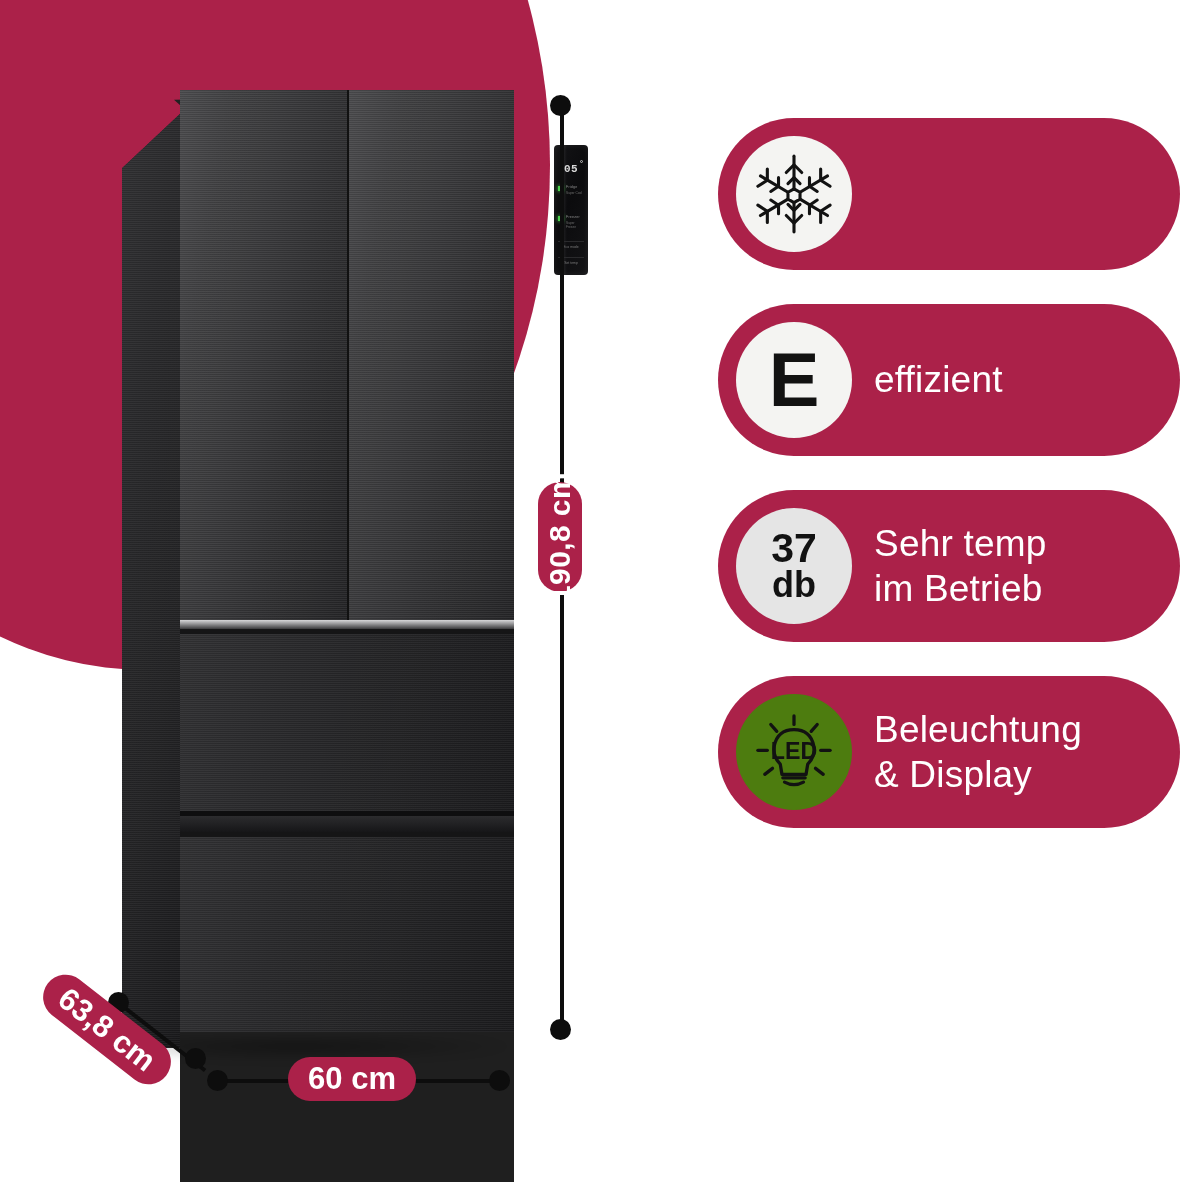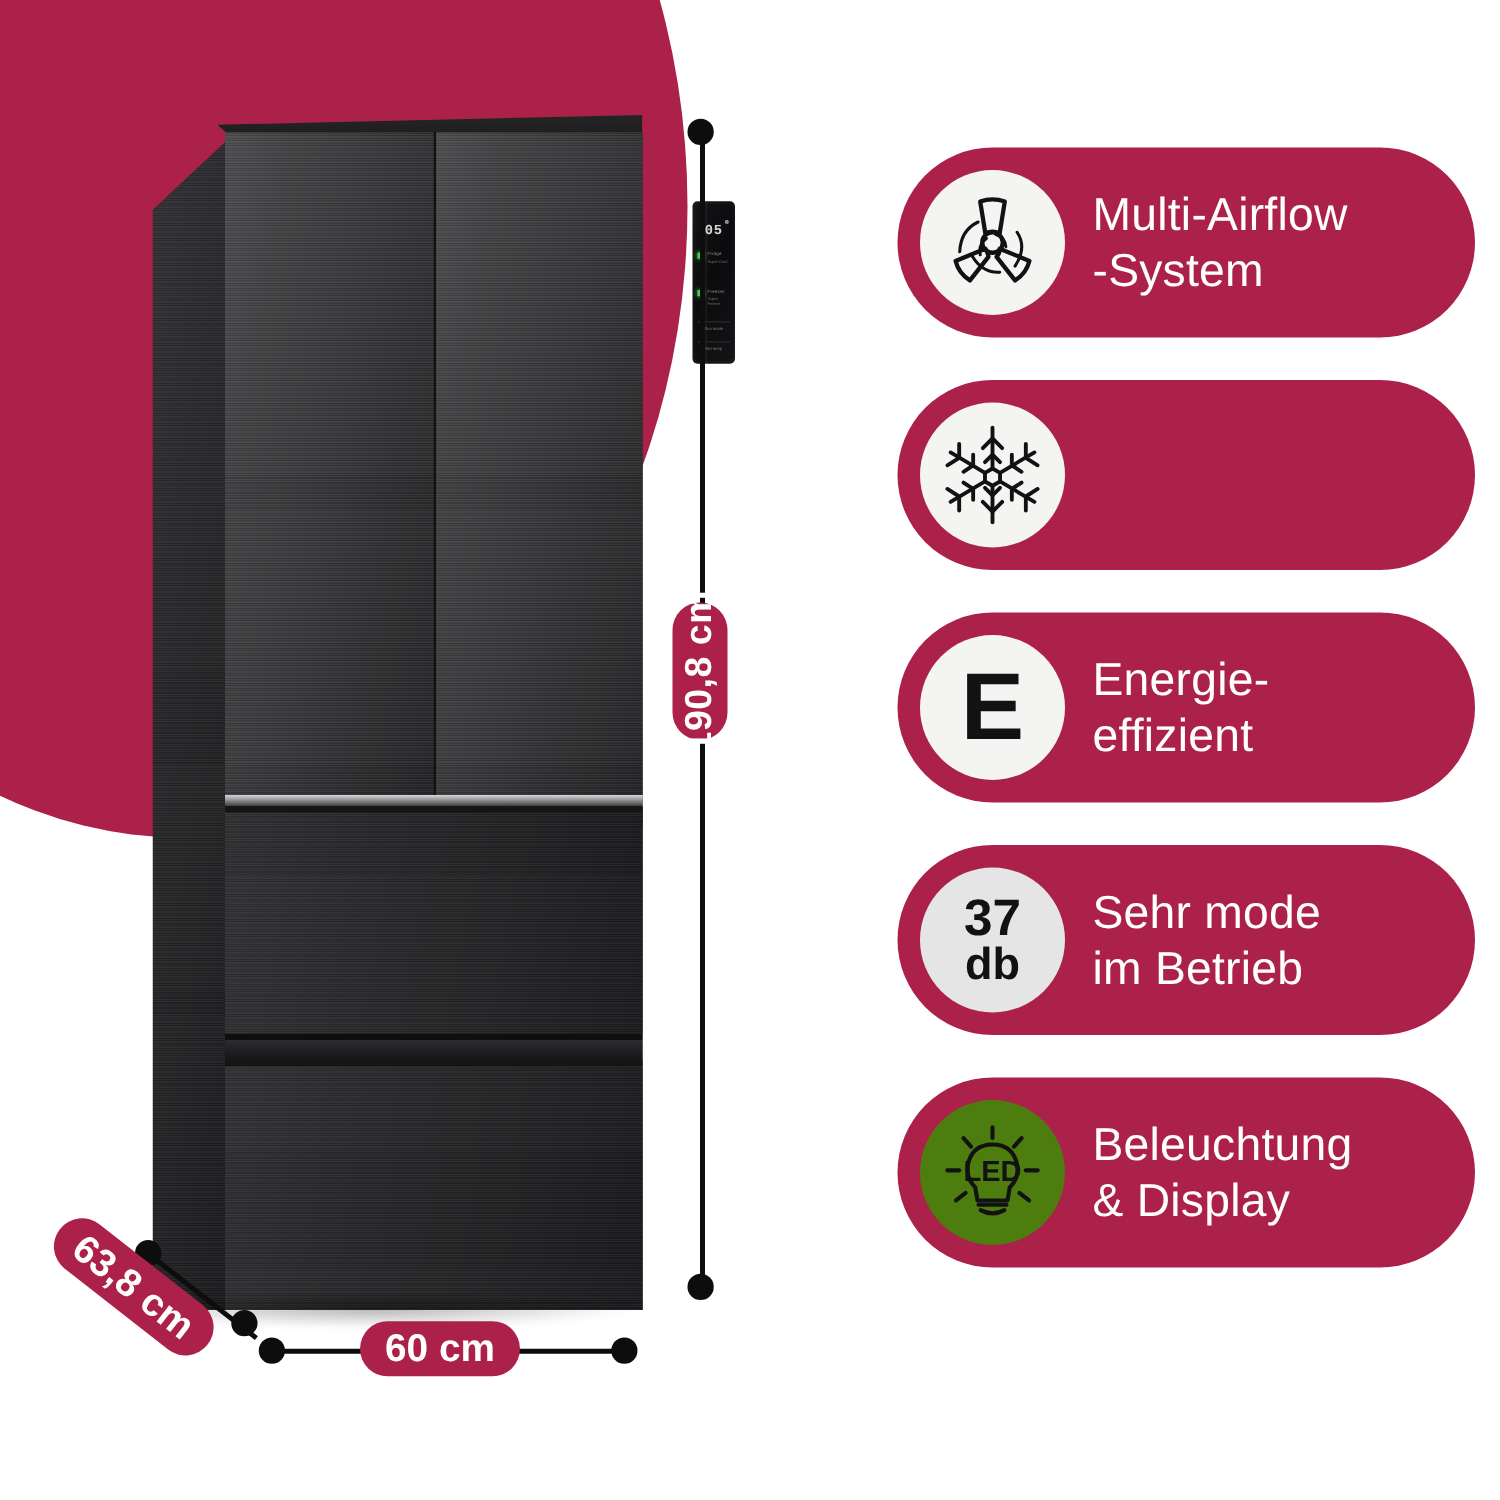--- a/index.html
+++ b/index.html
@@ -28,21 +28,21 @@
     position:absolute; left:0; top:24px; width:60px; height:936px;
     background:linear-gradient(90deg,#3a3a3a 0%,#2e2e2e 35%,#262626 100%);
     clip-path: polygon(0% 6%, 100% 0%, 100% 100%, 0% 100%);
   }
   .fr-top {
     position:absolute; left:52px; top:4px; width:340px; height:26px;
     background:linear-gradient(180deg,#242424,#1b1b1b);
     clip-path: polygon(6% 100%, 0% 30%, 100% 0%, 100% 100%);
   }
   .fr-front {
-    position:absolute; left:58px; top:18px; width:334px; height:942px;
+    position:absolute; left:58px; top:2px; width:334px; height:1092px;
     background:#1f1f1f;
   }
 
   .brushed {
     background-color:#3b3b3d;
     background-image:
       repeating-linear-gradient(0deg, rgba(255,255,255,.055) 0 1px, rgba(0,0,0,.06) 1px 2px),
       linear-gradient(100deg,#4a4a4c 0%,#3f3f41 22%,#343436 55%,#2b2b2d 80%,#242426 100%);
   }
   .brushed-dark {
@@ -250,39 +250,20 @@
   <div class="dot dot-wr"></div>
   <div class="pill pill-width">60 cm</div>
 
   <div class="dim-line d-line"></div>
   <div class="dot dot-dt"></div>
   <div class="dot dot-db"></div>
   <div class="pill pill-depth">63,8 cm</div>
 
   <div class="features">
 
-    <div class="badge">
-      <div class="badge-icon" style="background: rgb(244, 244, 242);">
-        <svg width="82" height="82" viewBox="0 0 100 100" fill="none" stroke="#121212" stroke-width="4.2" stroke-linejoin="round" stroke-linecap="round">
-          <circle cx="50" cy="50" r="10"></circle>
-          <path d="M43 41 L38 10 Q50 6 62 10 L57 41 Q50 38 43 41 Z"></path>
-          <path d="M57 56 L86 68 Q83 80 72 87 L54 64 Q57 61 57 56 Z"></path>
-          <path d="M43 56 Q46 61 46 64 L28 87 Q17 80 14 68 L43 56 Z"></path>
-          <path d="M36 30 Q19 38 18 59" stroke-width="3"></path>
-          <path d="M74 40 Q84 55 72 73" stroke-width="3"></path>
-          <path d="M57 79 Q40 80 30 63" stroke-width="3"></path>
-          <path d="M44 46 Q36 52 38 62" stroke-width="3"></path>
-          <path d="M53 42 Q62 45 63 54" stroke-width="3"></path>
-        </svg>
-      </div>
-      <div class="badge-text">
-        <span>Multi-Airflow</span>
-        <span class="l2">-System</span>
-      </div>
-    </div>
 
     <div class="badge">
       <div class="badge-icon" style="background: rgb(244, 244, 242);">
         <svg width="86" height="86" viewBox="0 0 100 100" fill="none" stroke="#121212" stroke-width="3.6" stroke-linecap="round" stroke-linejoin="round">
           <path d="M50 44 L57 48 L57 56 L50 60 L43 56 L43 48 Z"></path>
           <g>
             <path d="M50 44 L50 6"></path>
             <path d="M50 16 L41 25 M50 16 L59 25"></path>
             <path d="M50 31 L43 38 M50 31 L57 38"></path>
           </g>
@@ -313,34 +294,33 @@
           </g>
         </svg>
       </div>
     </div>
 
     <div class="badge">
       <div class="badge-icon" style="background: rgb(244, 244, 242);">
         <span class="glyph-e">E</span>
       </div>
       <div class="badge-text">
-        <span>Energie-</span>
         <span class="l2">effizient</span>
       </div>
     </div>
 
     <div class="badge">
       <div class="badge-icon" style="background: #e5e5e5;">
         <span class="glyph-db">
           <span class="n">37</span>
           <span class="u">db</span>
         </span>
       </div>
       <div class="badge-text">
-        <span>Sehr mode</span>
+        <span>Sehr temp</span>
         <span class="l2">im Betrieb</span>
       </div>
     </div>
 
     <div class="badge">
       <div class="badge-icon" style="background: #4d7c0f;">
         <svg width="86" height="86" viewBox="0 0 100 100" fill="none" stroke="#121212" stroke-width="3.8" stroke-linecap="round" stroke-linejoin="round">
           <path d="M50 24 Q31 24 27 43 Q25 55 34 64 L36 76 L64 76 L66 64 Q75 55 73 43 Q69 24 50 24 Z"></path>
           <path d="M37 80 L63 80 M39 85 Q50 91 61 85"></path>
           <path d="M50 8 L50 18"></path>

